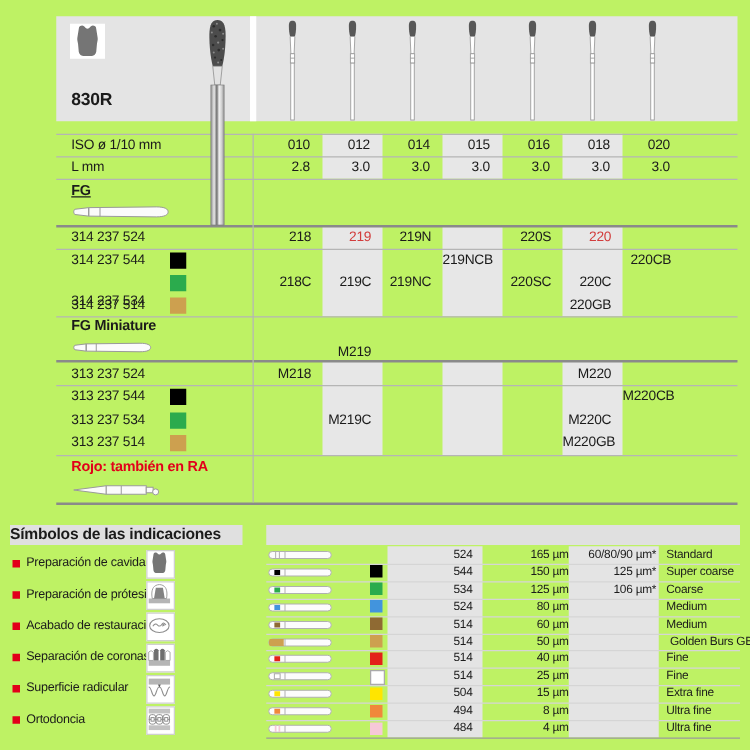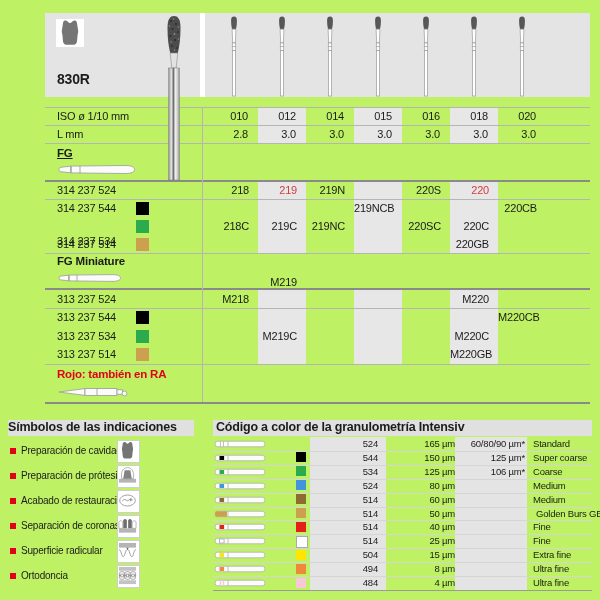--- a/index.html
+++ b/index.html
@@ -110,21 +110,20 @@
         <circle cx="14.5" cy="35" r="0.8"></circle>
       </g>
       <path d="M10.2 38 L17.8 38 L16.2 53 L11.8 53 Z" fill="#e2e2e2" stroke="#8a8a8a" stroke-width="0.6"></path>
       <rect x="8.7" y="53" width="10.6" height="112" fill="url(#steel)" stroke="#7a7a7a" stroke-width="0.5"></rect>
     </svg>
   </div>
 
   <div class="sec-title-band" style="left:8px;width:186px;"></div>
   <div class="sec-title" style="left:8px;">Símbolos de las indicaciones</div>
   <div class="sec-title-band" style="left:213px;width:379px;"></div>
-  <div class="sec-title" style="left:216px;">Código a color de la granulometría Intensiv</div>
 
   <div class="gran-band" style="left:310px;width:76px;"></div>
   <div class="gran-band" style="left:455px;width:72px;"></div>
 
   <div id="dyn"></div>
 <div class="band" style="left:258px;top:107px;width:48px;height:36px;"></div>
     <div class="band" style="left:354px;top:107px;width:48px;height:36px;"></div>
     <div class="band" style="left:450px;top:107px;width:48px;height:36px;"></div>
     <div class="band" style="left:258px;top:181px;width:48px;height:72px;"></div>
     <div class="band" style="left:354px;top:181px;width:48px;height:72px;"></div>

